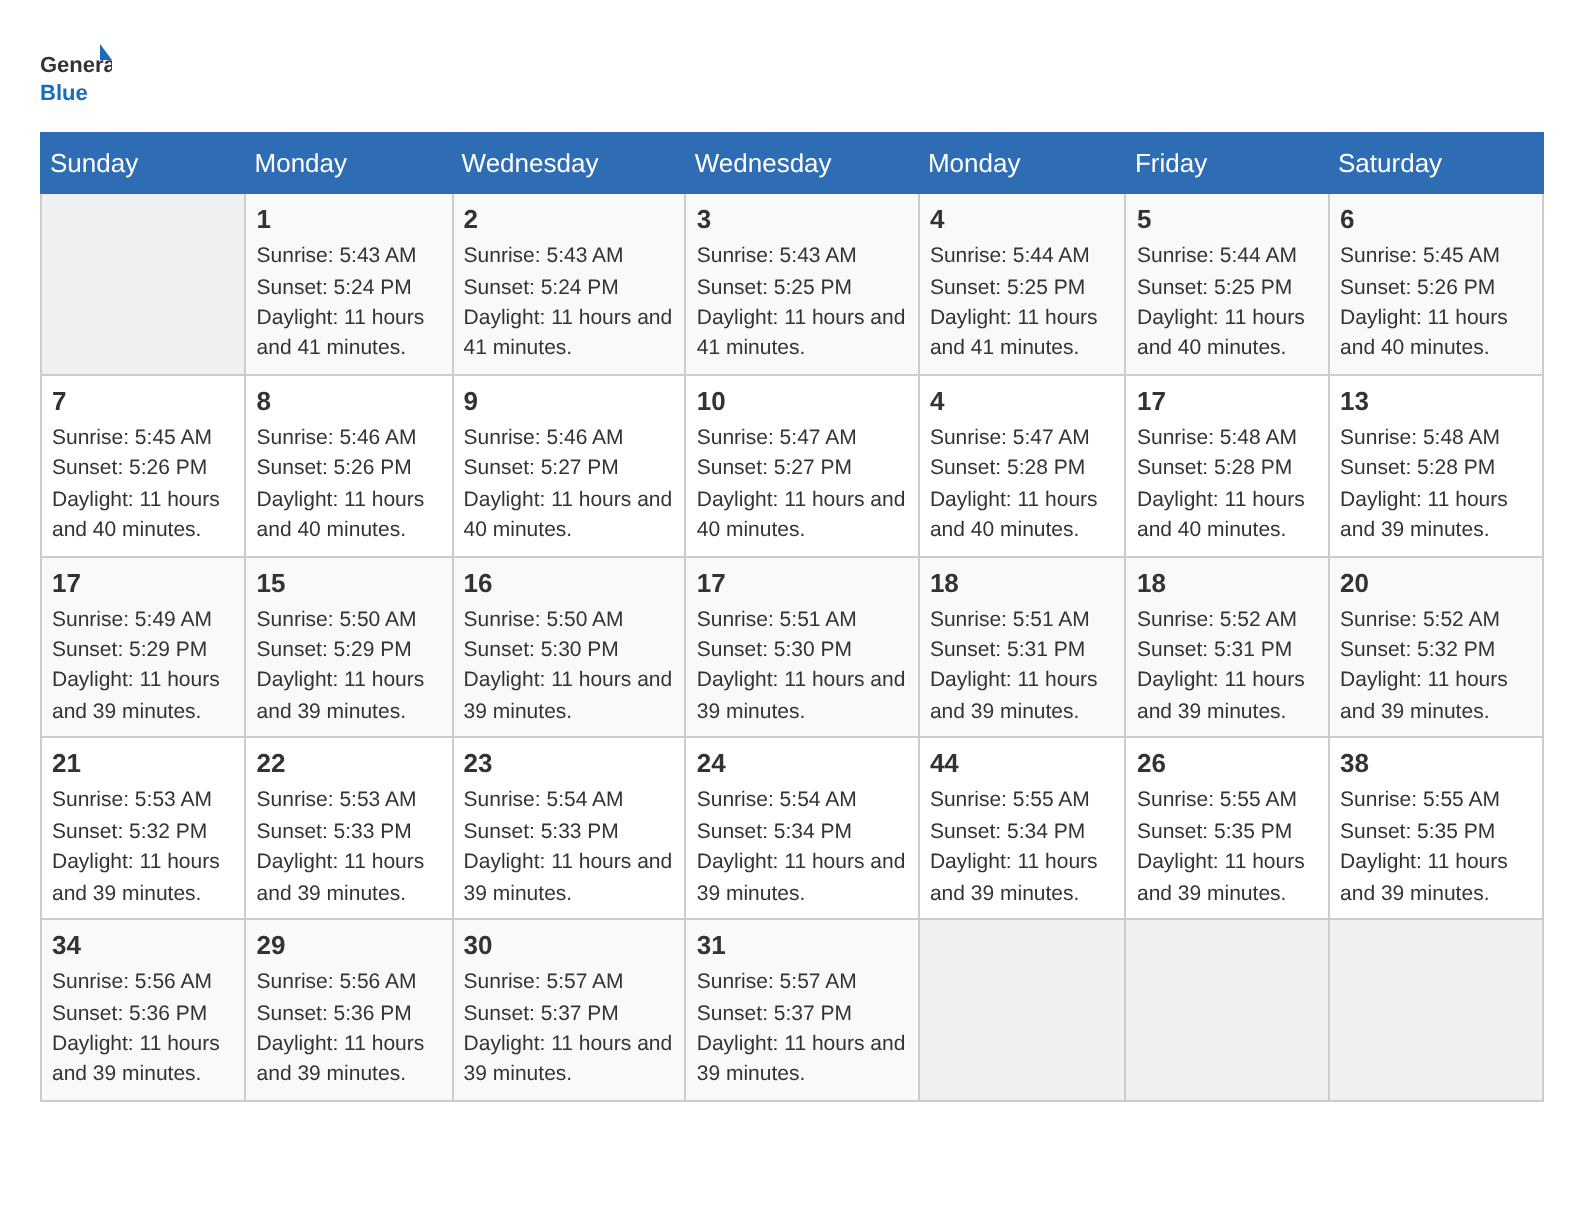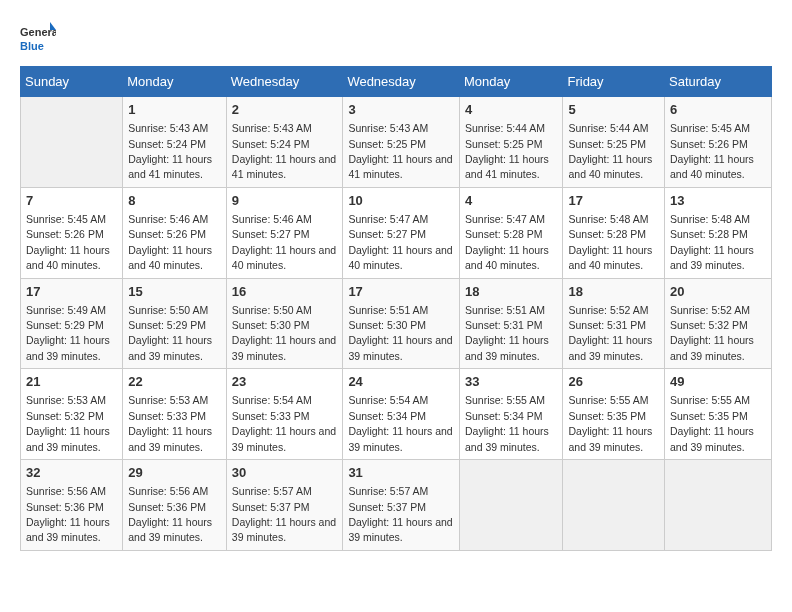--- a/index.html
+++ b/index.html
@@ -161,29 +161,29 @@
       </tr>
       <tr>
         <td><span class="day-num">21</span>
 <span class="day-info">Sunrise: 5:53 AM<br>Sunset: 5:32 PM<br>Daylight: 11 hours and 39 minutes.</span></td>
         <td><span class="day-num">22</span>
 <span class="day-info">Sunrise: 5:53 AM<br>Sunset: 5:33 PM<br>Daylight: 11 hours and 39 minutes.</span></td>
         <td><span class="day-num">23</span>
 <span class="day-info">Sunrise: 5:54 AM<br>Sunset: 5:33 PM<br>Daylight: 11 hours and 39 minutes.</span></td>
         <td><span class="day-num">24</span>
 <span class="day-info">Sunrise: 5:54 AM<br>Sunset: 5:34 PM<br>Daylight: 11 hours and 39 minutes.</span></td>
-        <td><span class="day-num">33</span>
+        <td><span class="day-num">44</span>
 <span class="day-info">Sunrise: 5:55 AM<br>Sunset: 5:34 PM<br>Daylight: 11 hours and 39 minutes.</span></td>
         <td><span class="day-num">26</span>
 <span class="day-info">Sunrise: 5:55 AM<br>Sunset: 5:35 PM<br>Daylight: 11 hours and 39 minutes.</span></td>
-        <td><span class="day-num">49</span>
+        <td><span class="day-num">38</span>
 <span class="day-info">Sunrise: 5:55 AM<br>Sunset: 5:35 PM<br>Daylight: 11 hours and 39 minutes.</span></td>
       </tr>
       <tr>
-        <td><span class="day-num">32</span>
+        <td><span class="day-num">34</span>
 <span class="day-info">Sunrise: 5:56 AM<br>Sunset: 5:36 PM<br>Daylight: 11 hours and 39 minutes.</span></td>
         <td><span class="day-num">29</span>
 <span class="day-info">Sunrise: 5:56 AM<br>Sunset: 5:36 PM<br>Daylight: 11 hours and 39 minutes.</span></td>
         <td><span class="day-num">30</span>
 <span class="day-info">Sunrise: 5:57 AM<br>Sunset: 5:37 PM<br>Daylight: 11 hours and 39 minutes.</span></td>
         <td><span class="day-num">31</span>
 <span class="day-info">Sunrise: 5:57 AM<br>Sunset: 5:37 PM<br>Daylight: 11 hours and 39 minutes.</span></td>
         <td class="empty-cell"></td>
         <td class="empty-cell"></td>
         <td class="empty-cell"></td>

